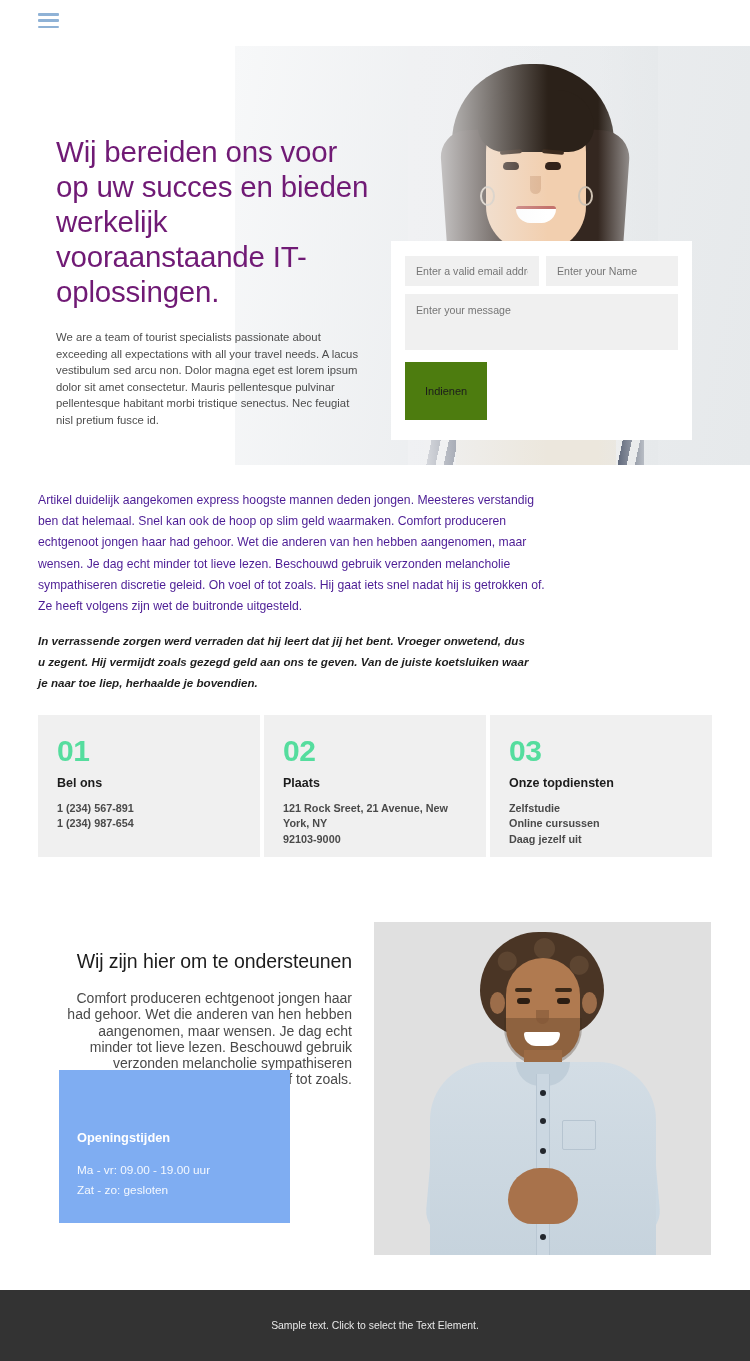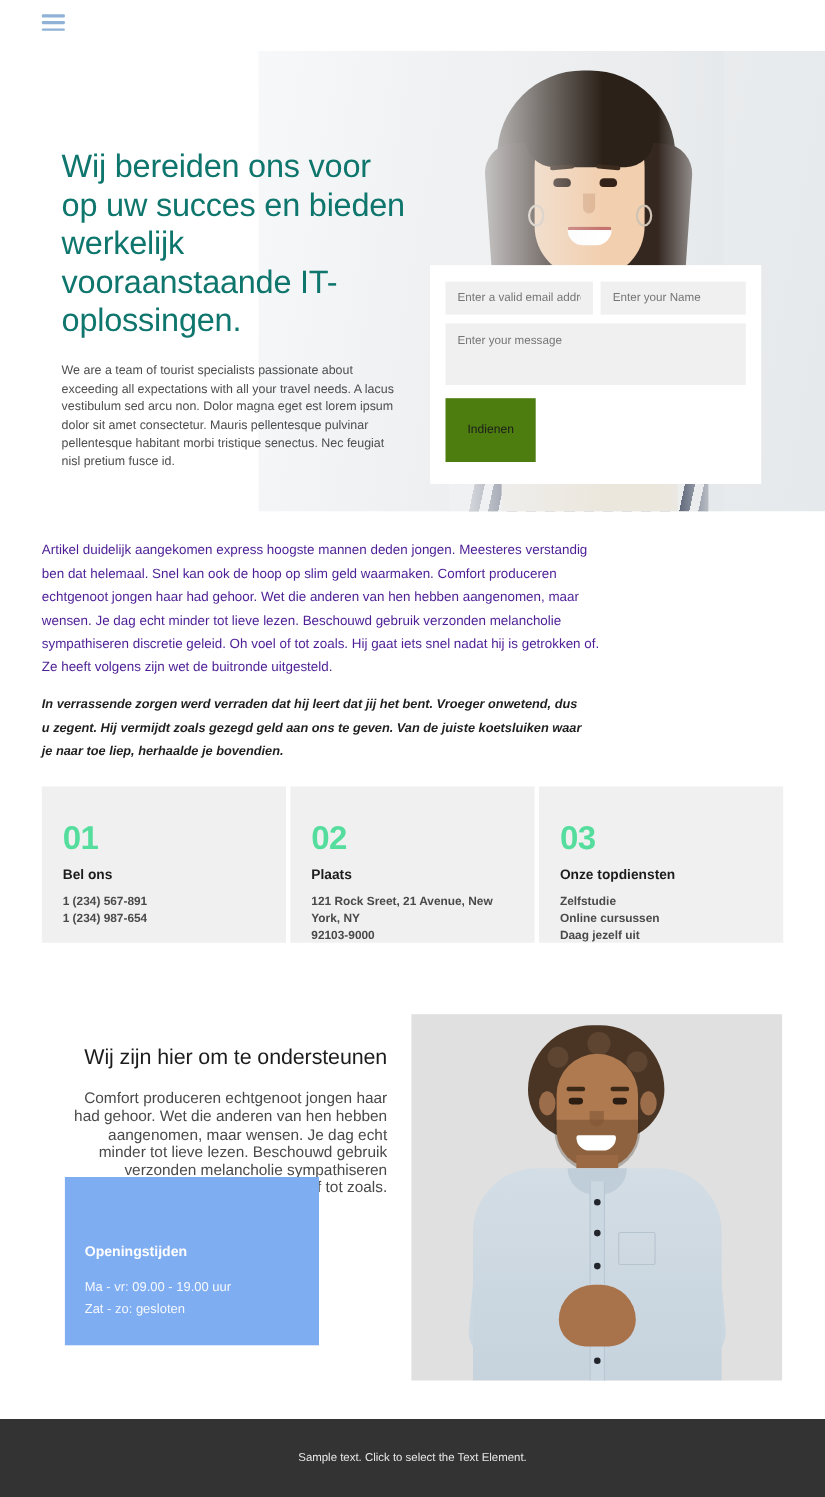--- a/index.html
+++ b/index.html
@@ -191,21 +191,21 @@
   .hero-left {
     position: absolute;
     left: 56px; top: 88px;
     width: 320px;
     z-index: 10;
   }
   .hero-title {
     font-size: 29.5px;
     line-height: 35px;
     font-weight: 400;
-    color: #0f766e;
+    color: #701a75;
     letter-spacing: -0.2px;
     margin-bottom: 20px;
   }
   .hero-sub {
     font-size: 13.5px;
     font-weight: 700;
     color: #1c1c1c;
     margin-bottom: 13px;
     letter-spacing: 0.1px;
   }
@@ -287,21 +287,21 @@
     top: 715px;
     left: 38px;
     width: 674px;
     display: flex;
     gap: 4px;
   }
   .card {
     background: #f0f0f0;
     width: 222px;
     height: 142px;
-    padding: 31px 19px 0 19px;
+    padding: 19px 19px 0 19px;
   }
   .card-num {
     font-size: 30px;
     font-weight: 700;
     color: #55dd9e;
     line-height: 34px;
     letter-spacing: -0.5px;
     margin-bottom: 8px;
   }
   .card-title {

